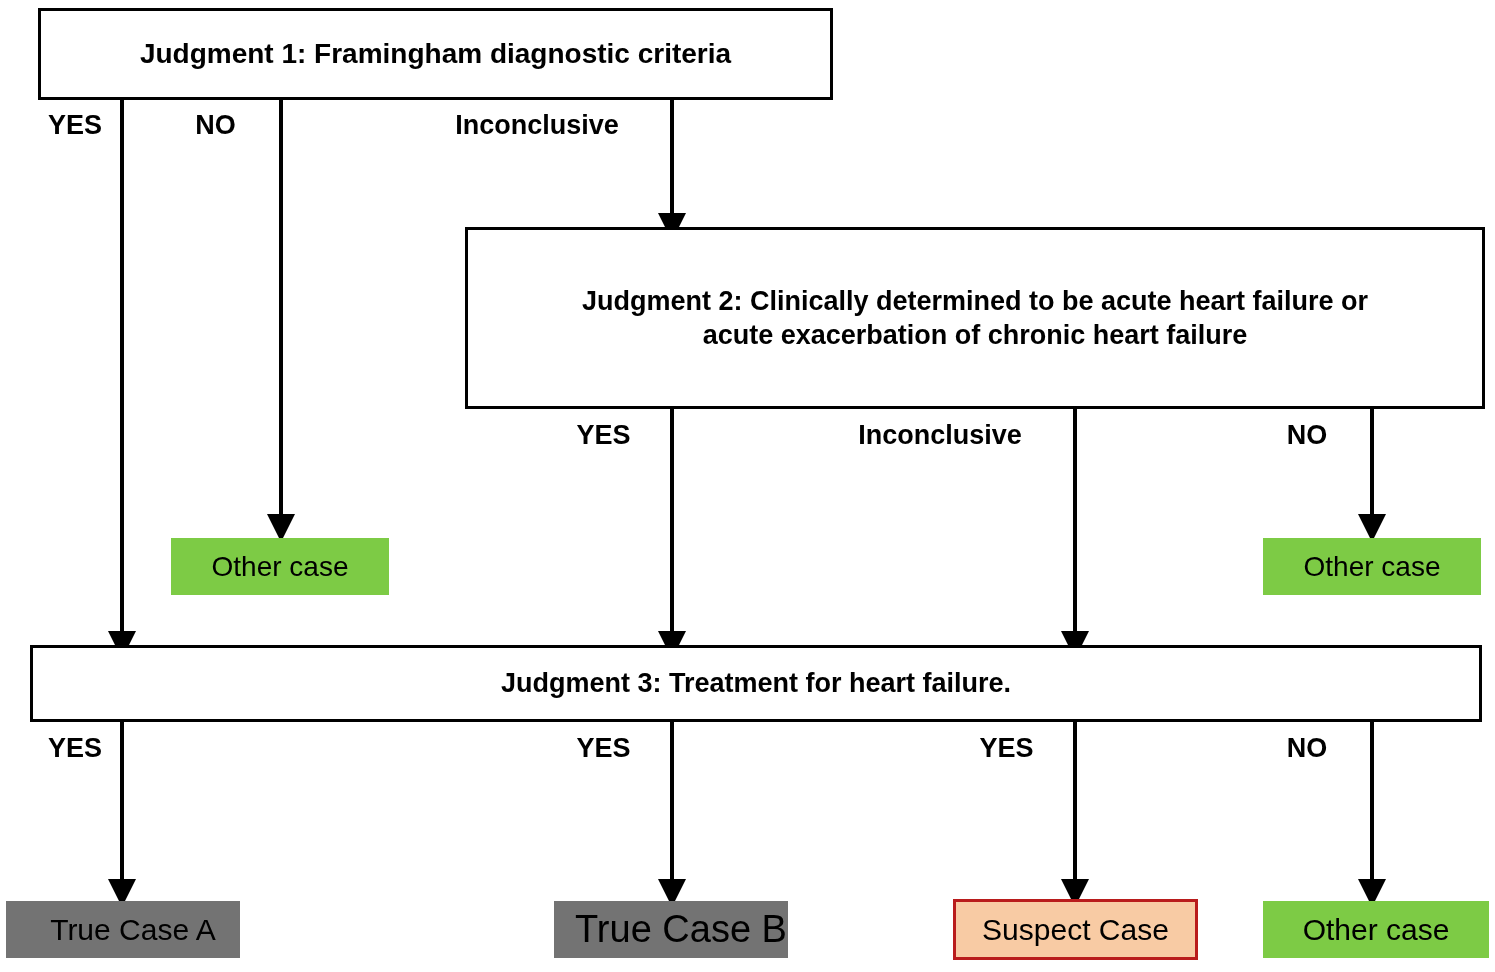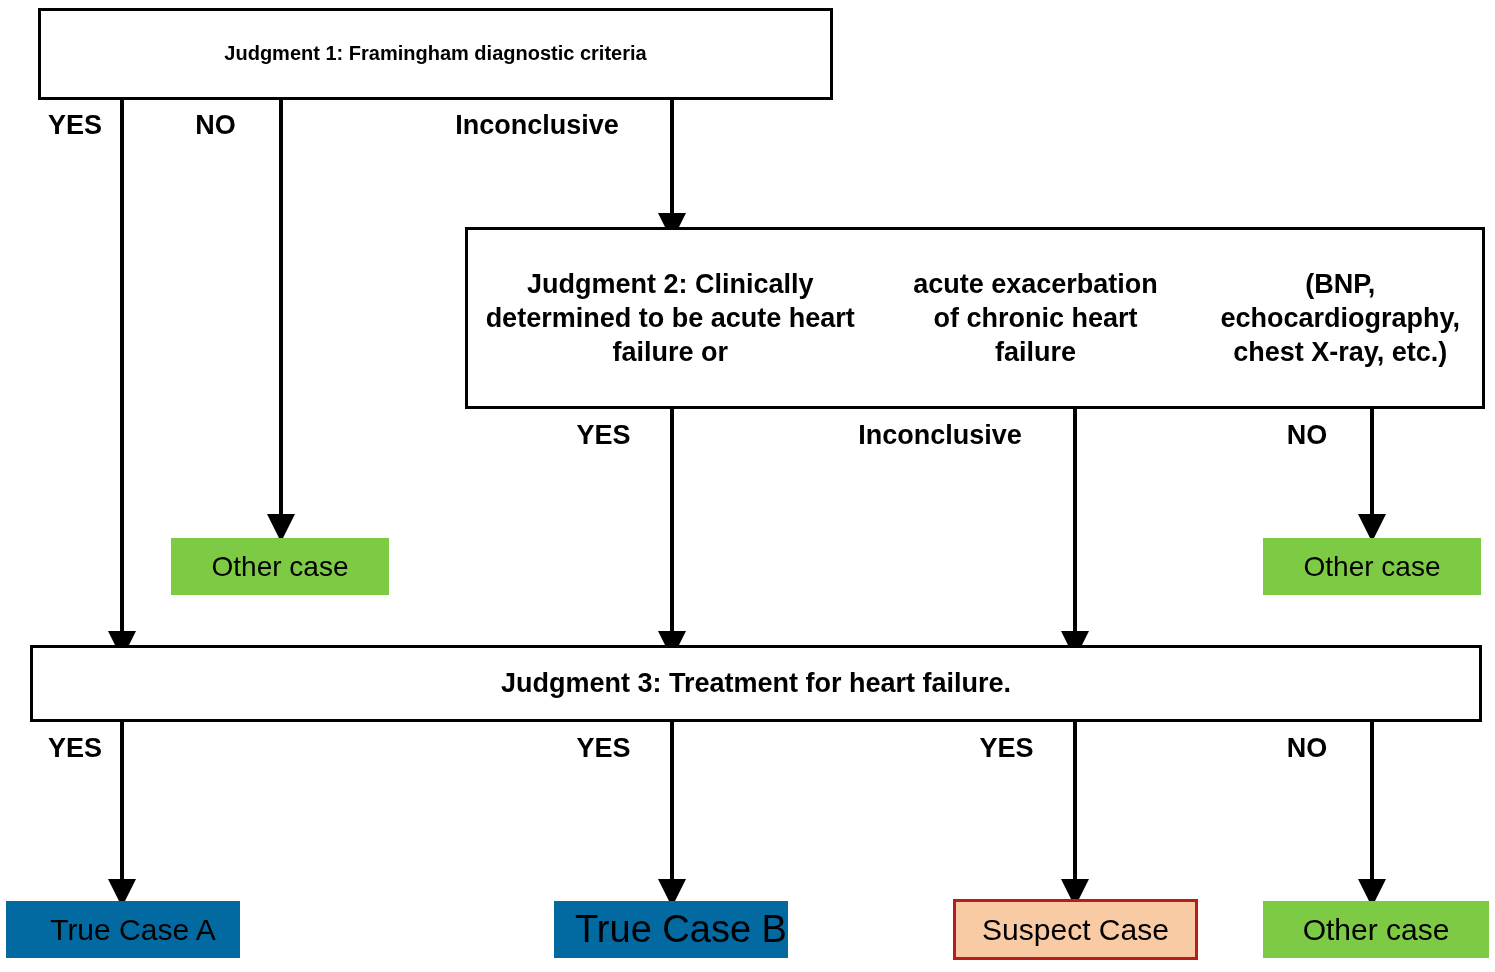--- a/index.html
+++ b/index.html
@@ -45,21 +45,21 @@
   .decision .txt {
     padding: 0 10px;
   }
 
   
   .terminal {
     font-weight: normal;
     color: #000000;
   }
   .terminal.green  { background: #7DCB45; border: none; }
-  .terminal.pink   { background: #0369a1; border: none; padding-left: 20px; }
+  .terminal.pink   { background: #737373; border: none; padding-left: 20px; }
   .terminal.peach  { background: #F8CBA4; border: 3px solid #b91c1c; }
 
   
   .edge-label {
     position: absolute;
     font-weight: bold;
     color: #000000;
     white-space: nowrap;
     line-height: 1;
     margin-left: 12px;
@@ -94,32 +94,31 @@
       <line x1="122" y1="722" x2="122" y2="893"></line>
 
       <line x1="672" y1="722" x2="672" y2="893"></line>
 
       <line x1="1075" y1="722" x2="1075" y2="893"></line>
 
       <line x1="1372" y1="722" x2="1372" y2="893"></line>
     </g>
   </svg>
 
-  <div class="node decision" style="left:38px; top:8px; width:795px; height:92px; font-size:20px;">
+  <div class="node decision" style="left:38px; top:8px; width:795px; height:92px; font-size:28px;">
     <span class="txt">Judgment 1: Framingham diagnostic criteria</span>
   </div>
 
   <div class="edge-label" style="left:36px; top:112px; font-size:27px;">YES</div>
   <div class="edge-label right-align" style="left:141px; top:112px; width:125px; font-size:27px;">NO</div>
   <div class="edge-label right-align" style="left:392px; top:112px; width:266px; font-size:27px;">Inconclusive</div>
 
-  <div class="node decision" style="left:465px; top:227px; width:1020px; height:182px; font-size:27px; gap:20px;">
+  <div class="node decision" style="left:465px; top:227px; width:1020px; height:182px; font-size:27px; flex-direction:column;">
     <span class="txt">Judgment 2: Clinically determined to be acute heart failure or</span>
     <span class="txt">acute exacerbation of chronic heart failure</span>
-    <span class="txt">(BNP, echocardiography, chest X-ray, etc.)</span>
   </div>
 
   <div class="edge-label right-align" style="left:525px; top:422px; width:133px; font-size:27px;">YES</div>
   <div class="edge-label right-align" style="left:795px; top:422px; width:266px; font-size:27px;">Inconclusive</div>
   <div class="edge-label right-align" style="left:1232px; top:422px; width:126px; font-size:27px;">NO</div>
 
   <div class="node terminal green" style="left:171px; top:538px; width:218px; height:57px; font-size:28px;">
     <span>Other case</span>
   </div>
 

